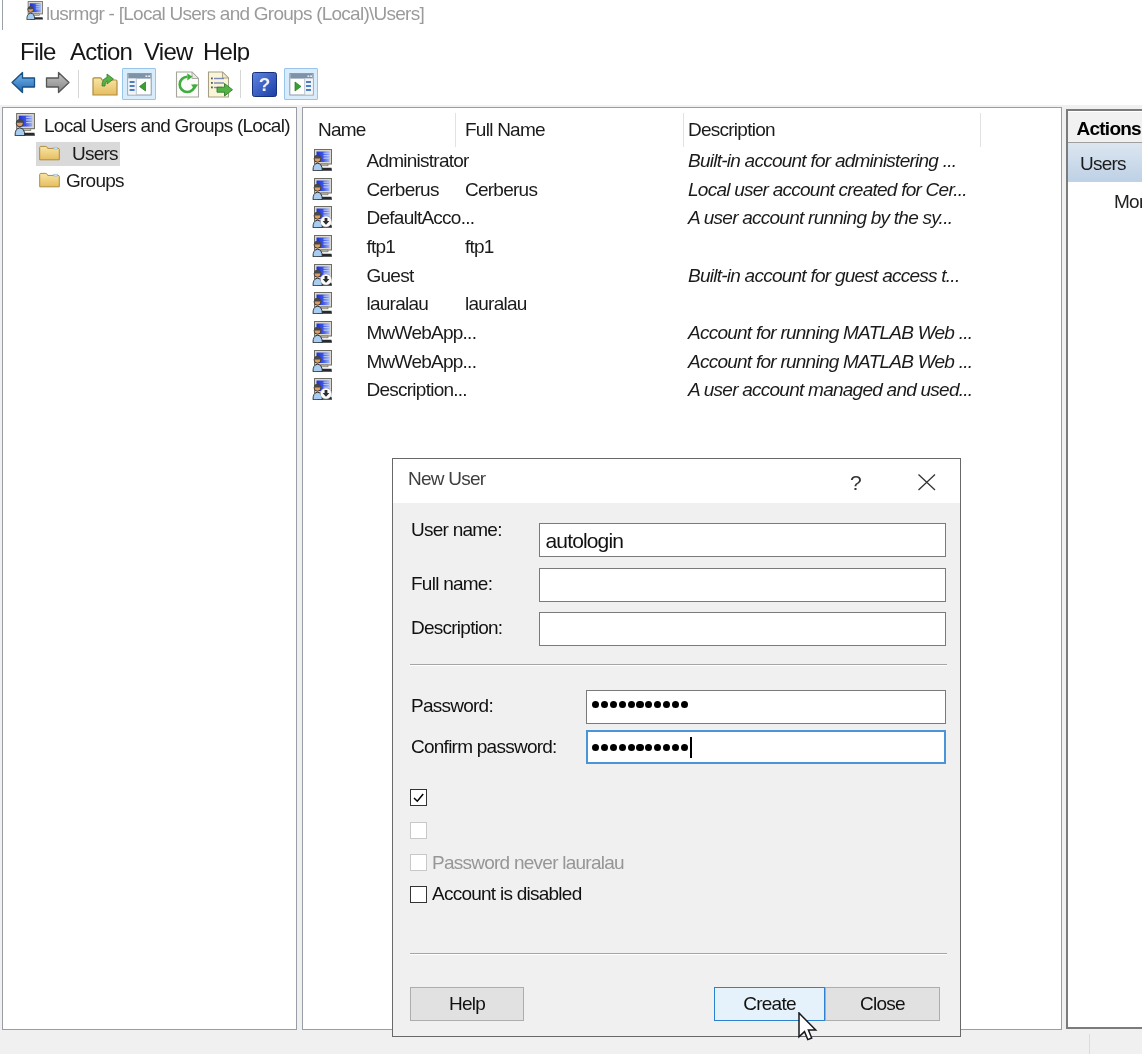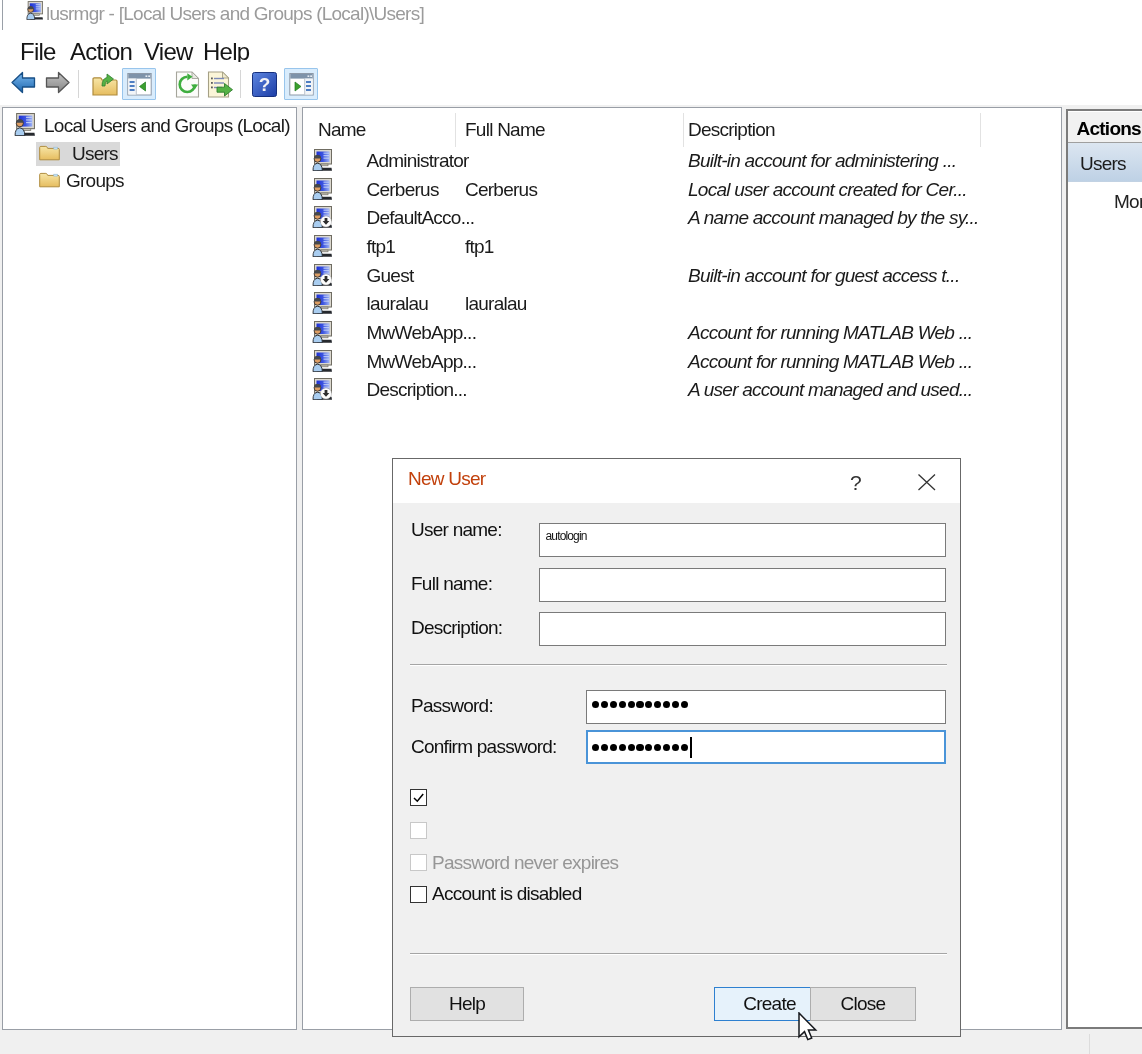--- a/index.html
+++ b/index.html
@@ -218,21 +218,21 @@
       <span class="t15 lname">Cerberus</span>
       <span class="t15 lfull">Cerberus</span>
       <span class="t15 ldesc">Local user account created for Cer...</span>
     </div>
     <div class="lrow" style="top:96px">
       <svg class="lic" width="20" height="22" viewBox="0 0 20 22">
         <use href="#usercomp"></use>
         <use href="#badge" x="14" y="15.5"></use>
       </svg>
       <span class="t15 lname">DefaultAcco...</span>
-      <span class="t15 ldesc">A name account managed by the sy...</span>
+      <span class="t15 ldesc">A user account running by the sy...</span>
     </div>
     <div class="lrow" style="top:125px">
       <svg class="lic" width="20" height="22" viewBox="0 0 20 22">
         <use href="#usercomp"></use>
       </svg>
       <span class="t15 lname">ftp1</span>
       <span class="t15 lfull">ftp1</span>
     </div>
     <div class="lrow" style="top:154px">
       <svg class="lic" width="20" height="22" viewBox="0 0 20 22">
@@ -280,29 +280,29 @@
       <span style="position:absolute;left:12px;top:9.5px;font-size:19px;letter-spacing:-0.75px;color:#1b1b1b">Users</span>
     </div>
     <span style="position:absolute;left:46px;top:79.5px;font-size:19px;letter-spacing:-0.75px;color:#222;white-space:nowrap">More Actions</span>
   </div>
 
   <div class="abs" id="statusbar"></div>
   <div class="abs" id="statusline"></div>
 
   <div class="abs" id="dlg">
     <div class="abs" id="dlgtitle">
-      <span style="position:absolute;left:15px;top:8.7px;font-size:19px;letter-spacing:-0.75px;color:#c2410c">New User</span>
+      <span style="position:absolute;left:15px;top:8.7px;font-size:19px;letter-spacing:-0.75px;color:#404040">New User</span>
       <span style="position:absolute;left:457px;top:12px;font-size:21px;color:#333">?</span>
       <svg style="position:absolute;left:525px;top:15px" width="18" height="17" viewBox="0 0 18 17">
         <path d="M0.5 0.5 L17 16 M17 0.5 L0.5 16" stroke="#333" stroke-width="1.3" fill="none"></path>
       </svg>
     </div>
     <span class="lbl" style="top:60px">User name:</span>
     <div class="inp" style="top:64px">
-      <span style="position:absolute;left:5.5px;top:4.5px;font-size:12px;letter-spacing:-0.85px;color:#111;white-space:nowrap">autologin</span>
+      <span style="position:absolute;left:5.5px;top:4.5px;font-size:21px;letter-spacing:-0.85px;color:#111;white-space:nowrap">autologin</span>
     </div>
     <span class="lbl" style="top:113.7px">Full name:</span>
     <div class="inp" style="top:109px"></div>
     <span class="lbl" style="top:157.9px">Description:</span>
     <div class="inp" style="top:153px"></div>
 
     <div class="etch" style="top:205px"></div>
 
     <span class="lbl" style="top:235.5px">Password:</span>
     <div class="inp" style="left:193px;top:231px;width:360px">
@@ -338,26 +338,26 @@
       <div style="position:absolute;left:102px;top:5px;width:1.5px;height:21px;background:#000"></div>
     </div>
 
     <div class="cb" style="top:330px">
       <svg width="15" height="15" viewBox="0 0 15 15" style="position:absolute;left:0;top:0">
         <path d="M3 8 L6.3 11.2 L12.2 4" stroke="#000" stroke-width="1.5" fill="none"></path>
       </svg>
     </div>
     <div class="cb" style="top:363px;border-color:#c8c8c8"></div>
     <div class="cb" style="top:395px;border-color:#c8c8c8"></div>
-    <span class="cblbl" style="top:392.5px;color:#969696">Password never expires</span>
+    <span class="cblbl" style="top:392.5px;color:#969696">Password never lauralau</span>
     <div class="cb" style="top:427px"></div>
     <span class="cblbl" style="top:424.2px">Account is disabled</span>
 
     <div class="etch" style="top:494px"></div>
 
     <div class="btn" style="left:17px;top:528px;width:114px">Help</div>
     <div class="btn" style="left:321px;top:528px;width:111px;background:#e6f2fb;border-color:#2e80d0">Create</div>
-    <div class="btn" style="left:417px;top:528px;width:106px">Close</div>
+    <div class="btn" style="left:432px;top:528px;width:115px">Close</div>
   </div>
 
   <svg class="abs" style="left:797px;top:1012px" width="24" height="32" viewBox="0 0 24 32">
     <path d="M2 1 L2 24.8 L7.5 19.6 L10.8 27.6 L14.7 26 L11.4 18.1 L18.7 18.1 Z" fill="#fff" stroke="#16181d" stroke-width="1.5" stroke-linejoin="miter"></path>
   </svg>
 
 </body></html>

